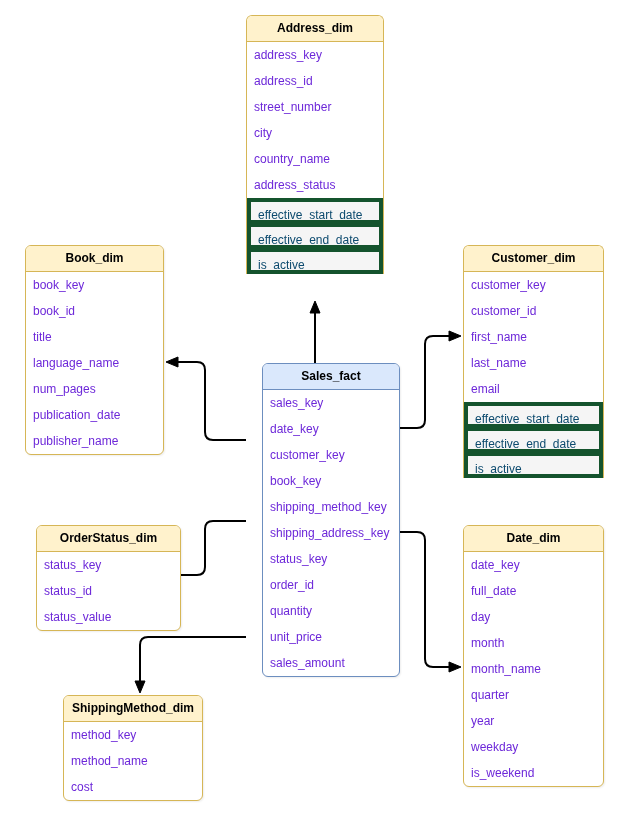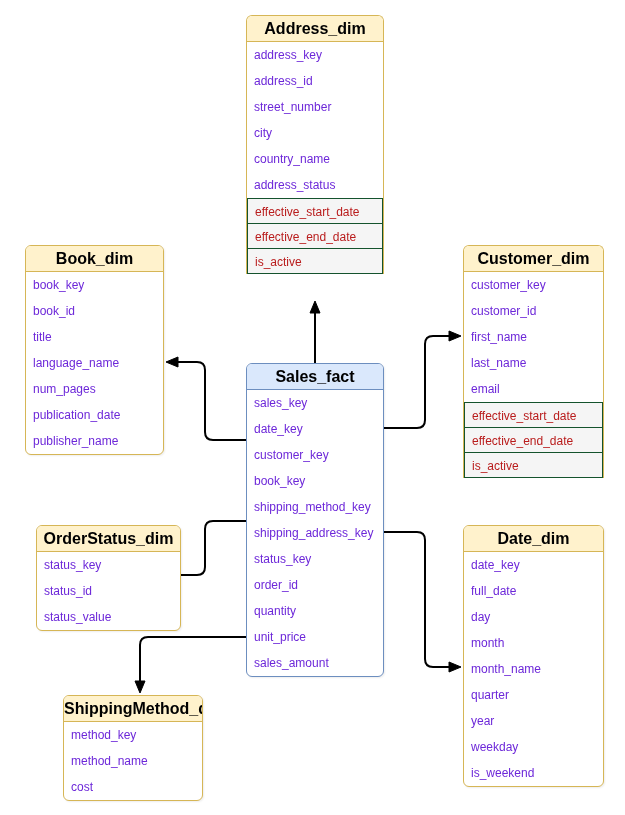--- a/index.html
+++ b/index.html
@@ -28,33 +28,33 @@
   .table {
     position: absolute;
     background: #ffffff;
     border: 1px solid #D6B656;
     border-radius: 6px;
     box-sizing: border-box;
     font-size: 12px;
     color: #000000;
     box-shadow: 1px 1px 2px rgba(0,0,0,0.07);
   }
-  .table.blue { border-color: #6C8EBF; }
+  .table.blue { border-color: #6C8EBF; margin-left: 16px; }
   .table.no-bottom {
     border-bottom: none;
     border-bottom-left-radius: 0;
     border-bottom-right-radius: 0;
     box-shadow: none;
   }
   .table-header {
     height: 26px;
     line-height: 25px;
     text-align: center;
     font-weight: bold;
-    font-size: 16px;
+    font-size: 12px;
     background: #FFF2CC;
     border-bottom: 1px solid #D6B656;
     border-radius: 5px 5px 0 0;
     box-sizing: border-box;
     white-space: nowrap;
     overflow: hidden;
   }
   .table.blue .table-header {
     background: #DAE8FC;
     border-bottom-color: #6C8EBF;
@@ -63,22 +63,22 @@
     height: 26px;
     line-height: 26px;
     padding-left: 7px;
     box-sizing: border-box;
     white-space: nowrap;
     overflow: hidden;
     color: #6d28d9;
   }
   .row.scd {
     background: #F5F5F5;
-    border: 1px solid #14532d;
-    color: #b91c1c;
+    border: 4px solid #14532d;
+    color: #0c4a6e;
   }
   .row.scd + .row.scd { margin-top: -1px; }
 </style>
 </head>
 <body>
 
 <div id="stage">
 
   <svg class="overlay" viewBox="0 0 625 815" aria-hidden="true">
 

